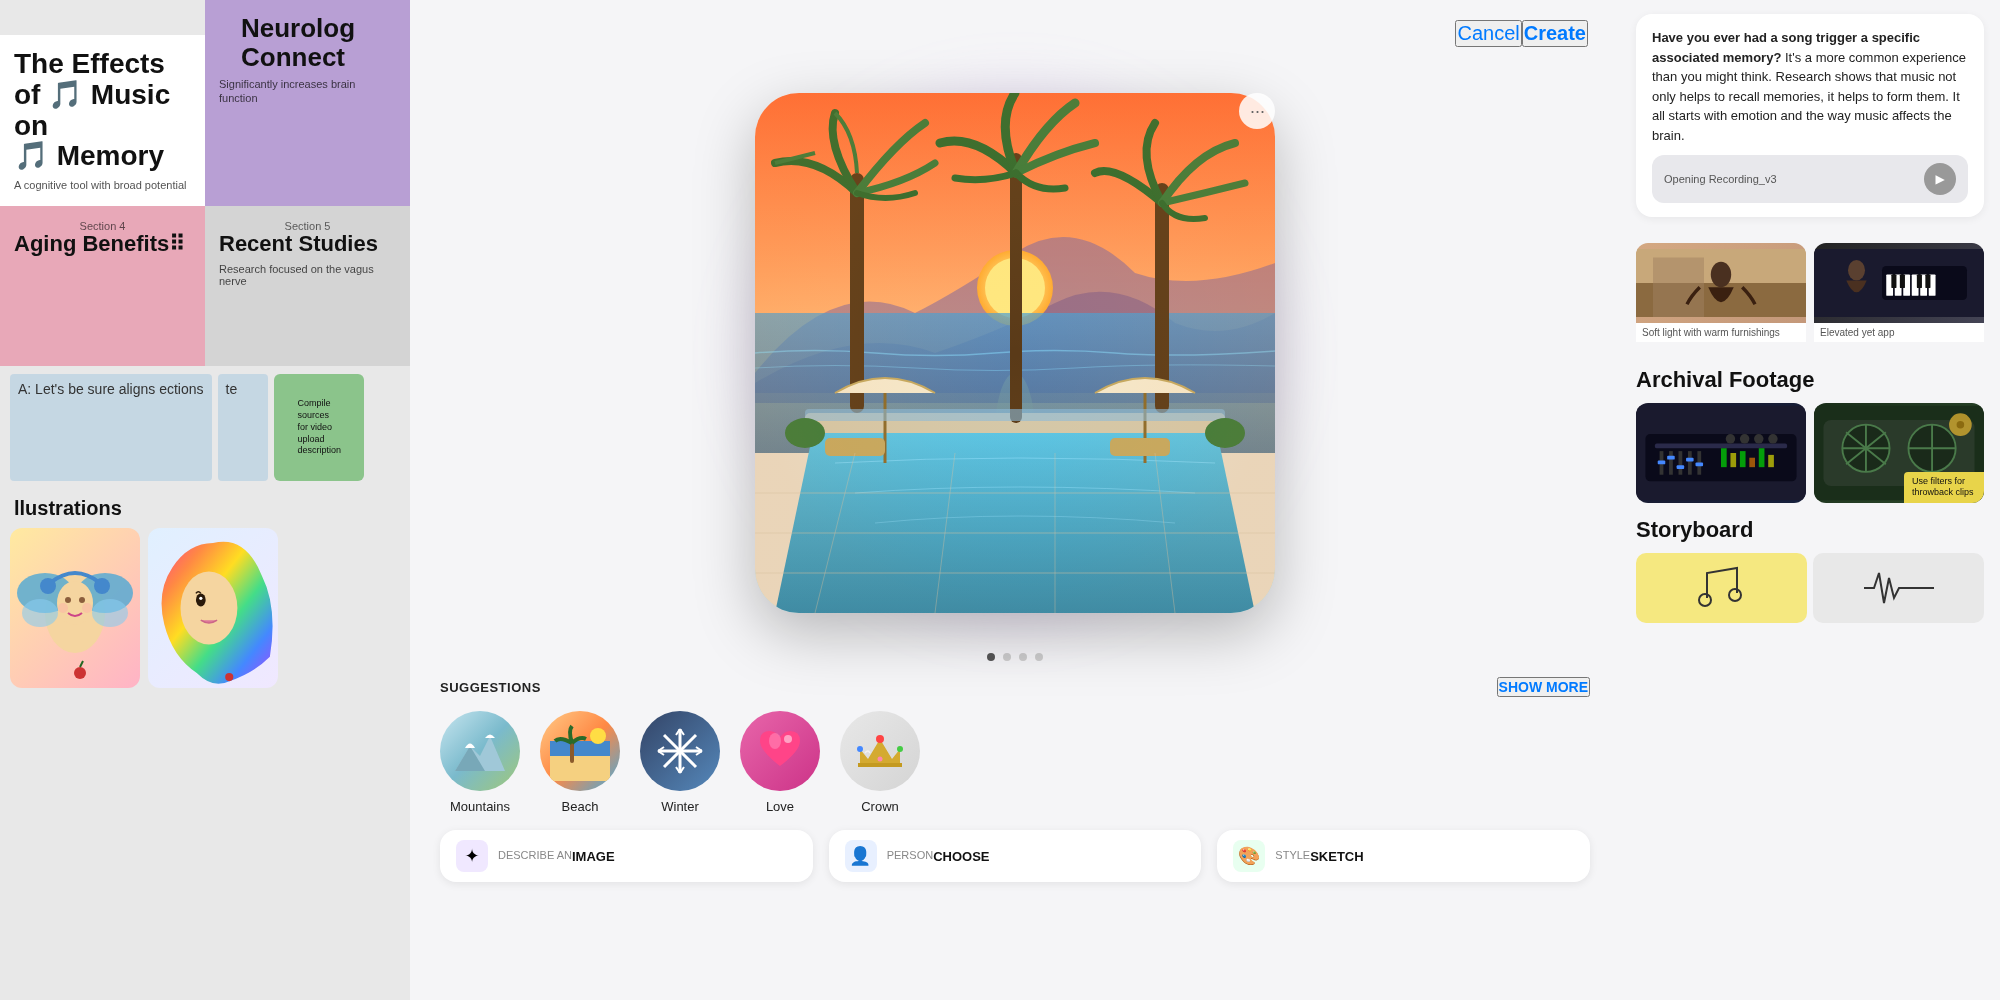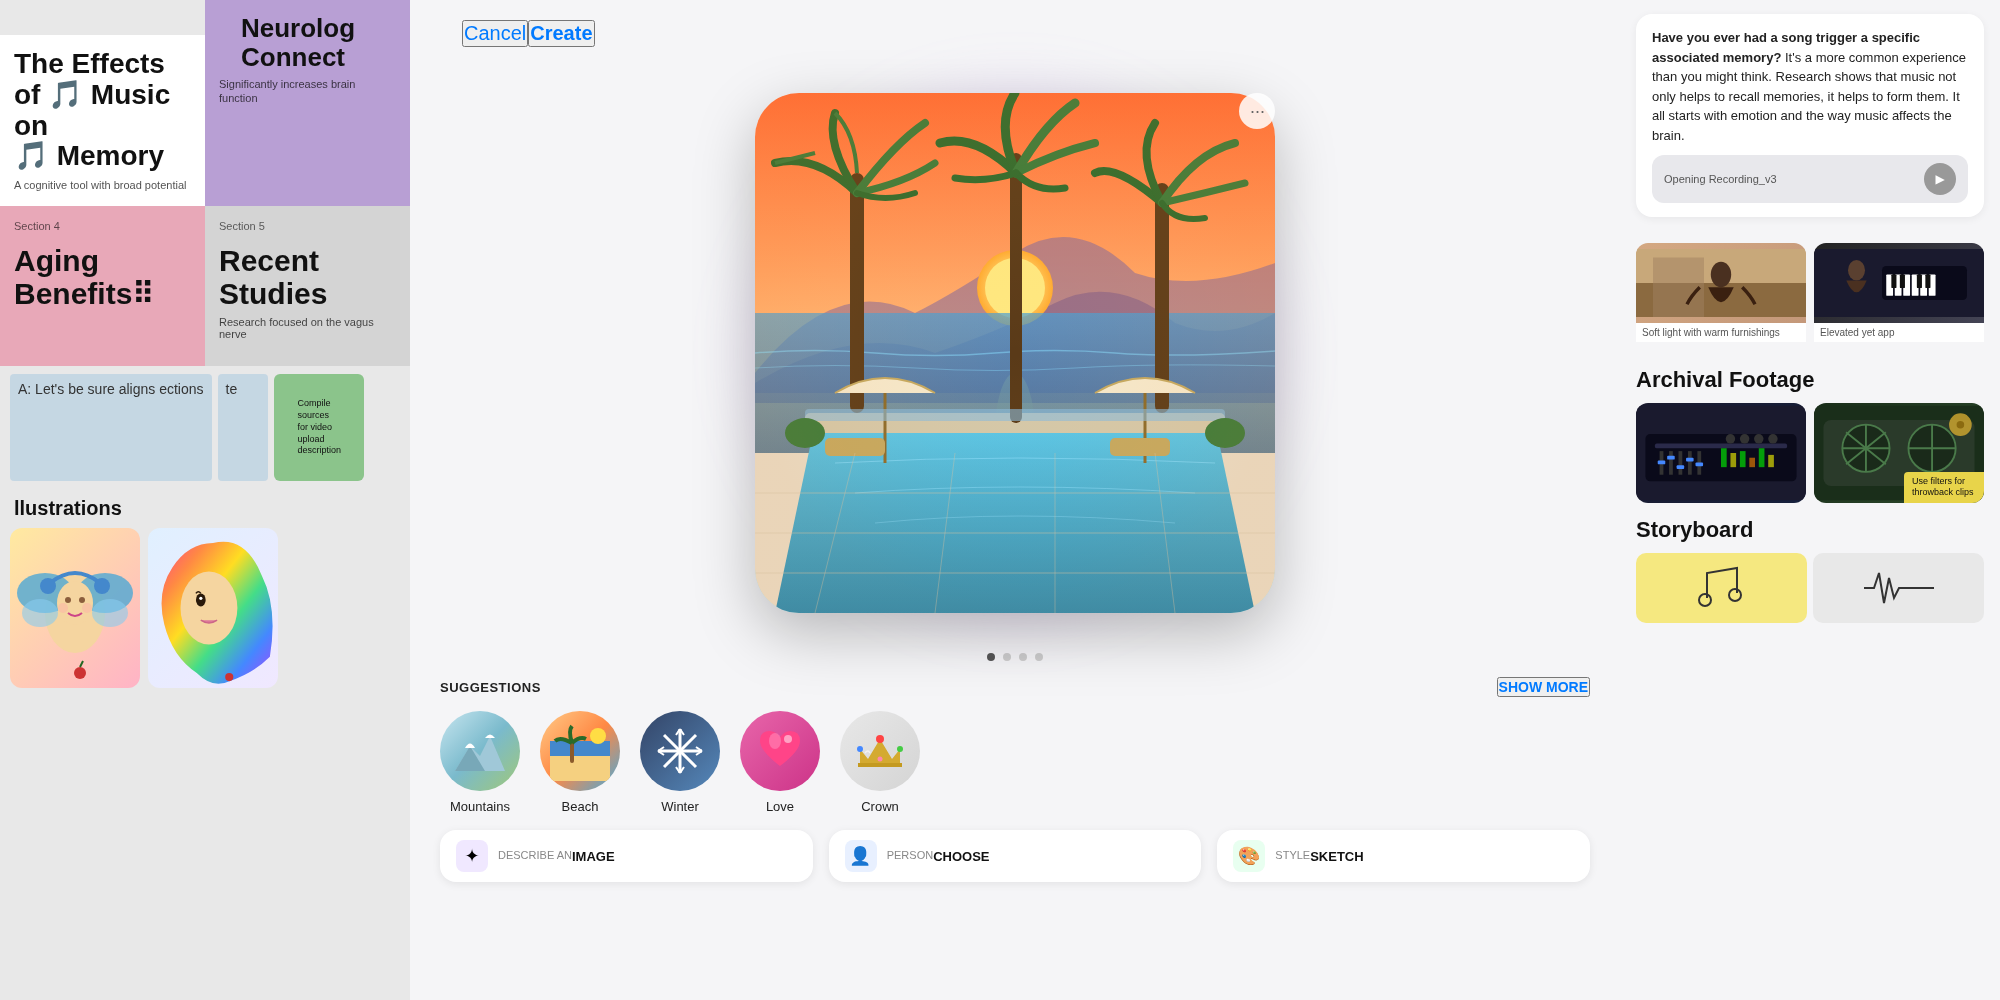--- a/index.html
+++ b/index.html
@@ -66,25 +66,26 @@
 
     .section-studies {
       background: #d4d4d4;
       padding: 14px;
       min-height: 160px;
     }
 
     .section-label {
       font-size: 11px;
       color: rgba(0,0,0,0.6);
-      margin-bottom: 12px;
+      margin-bottom: 0;
+      text-align: center;
     }
 
     .section-title {
-      font-size: 30px;
+      font-size: 22px;
       font-weight: 700;
       color: #111;
       line-height: 1.1;
     }
 
     .section-desc {
       font-size: 11px;
       color: rgba(0,0,0,0.7);
       margin-top: 6px;
     }
@@ -156,23 +157,23 @@
       flex: 1;
       height: 1000px;
       background: #f5f5f7;
       display: flex;
       flex-direction: column;
       position: relative;
     }
 
     .modal-header {
       display: flex;
-      justify-content: flex-start;
-      align-items: center;
-      padding: 20px 52px 16px;
+      justify-content: flex-end;
+      align-items: center;
+      padding: 20px 32px 16px;
     }
 
     .cancel-btn {
       font-size: 20px;
       color: #007aff;
       cursor: pointer;
       font-weight: 400;
     }
 
     .create-btn {

